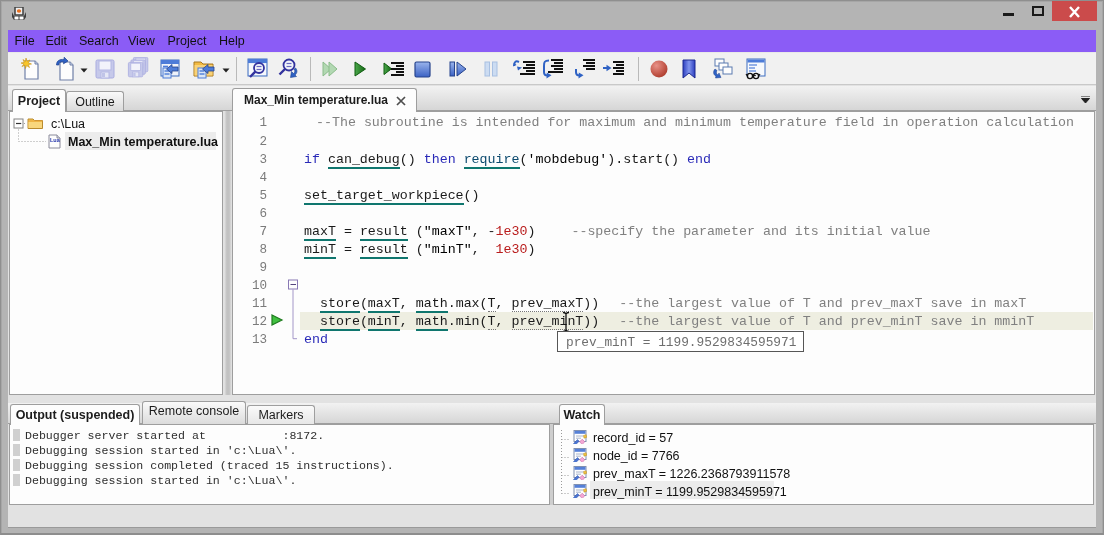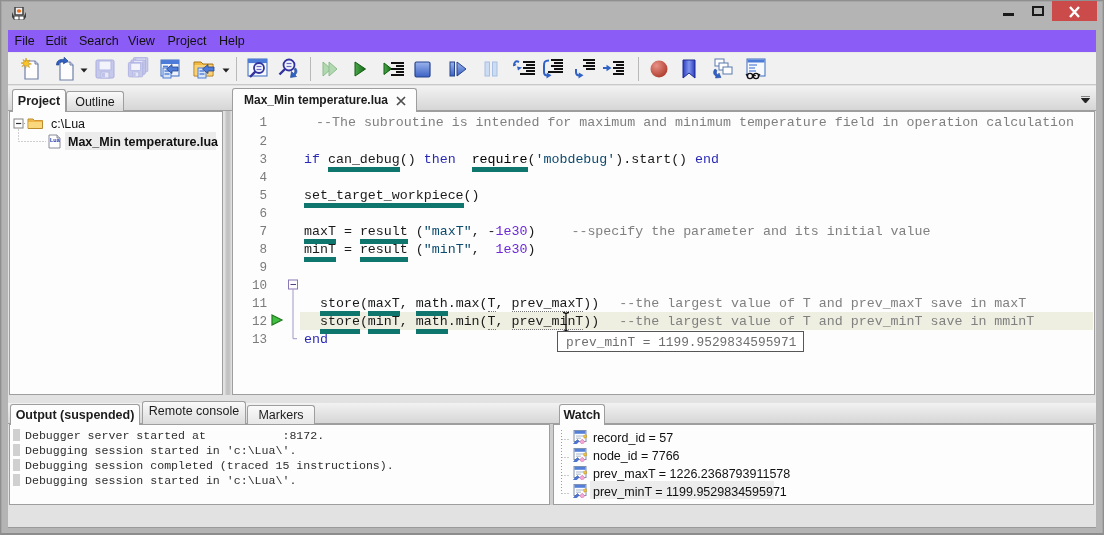--- a/index.html
+++ b/index.html
@@ -25,24 +25,24 @@
 .tab { position:absolute; border:1px solid #9e9e9e; border-bottom:none; border-radius:3px 3px 0 0; font-size:12.5px; color:#1c1c1c; text-align:center; }
 .tab.active { background:#fdfdfd; font-weight:bold; }
 .tab.inactive { background:linear-gradient(#fafafa,#dadada); }
 
 .panel { position:absolute; background:#fdfdfd; border:1px solid #9e9e9e; }
 .mono { font-family:"Liberation Mono", monospace; }
 .cl { position:absolute; left:296px; height:19px; font-family:"Liberation Mono", monospace; font-size:13.3px; line-height:18px; white-space:pre; color:#1a1a1a; }
 .gn { position:absolute; left:219px; width:40px; text-align:right; font-family:"Liberation Mono", monospace; font-size:12.6px; line-height:18px; color:#7b7b7b; }
 .cm { color:#808080;margin-left:12px; }
 .kw { color:#2a2ab8; }
-.st { color:#0c4a6e; }
-.nm { color:#6d28d9;font-family:Liberation Mono, monospace; }
-.rq { color:#000000;margin-left:8px; }
-.fn { border-bottom:5px solid #0f766e;text-align:right; }
+.st { color:#000000; }
+.nm { color:#b91c1c;font-family:Liberation Mono, monospace; }
+.rq { color:#0c4a6e; }
+.fn { border-bottom:2px solid #0f766e;text-align:right; }
 .pr { border-bottom:1px dotted #777; }
 
 .outline-row { font-family:"Liberation Mono", monospace; font-size:11.6px; color:#2e2e2e; white-space:pre; position:absolute; }
 
 #status { position:absolute; left:0; top:475px; width:1088px; height:22px; background:#f0f0f0; border-top:1px solid #cfcfcf; font-size:12px; color:#1a1a1a; }
 .wtext { position:absolute; left:39px; font-size:12.5px; color:#111; }
 #status span { position:absolute; top:4px; }
 #darkline { position:absolute; left:8px; top:527px; width:1088px; height:1px; background:#9a9a9a; }
 </style>
 </head>

